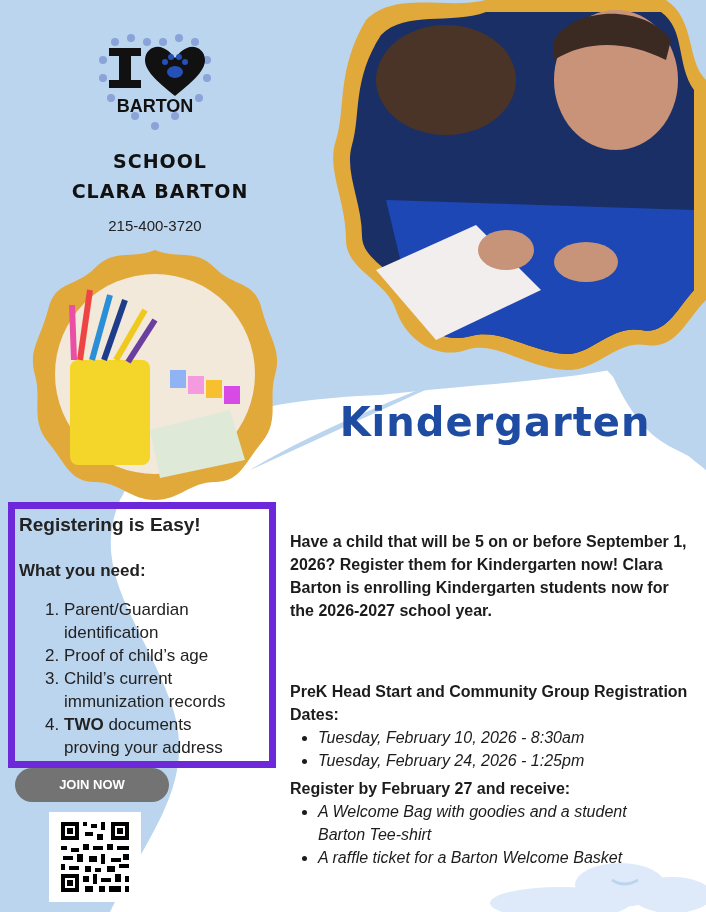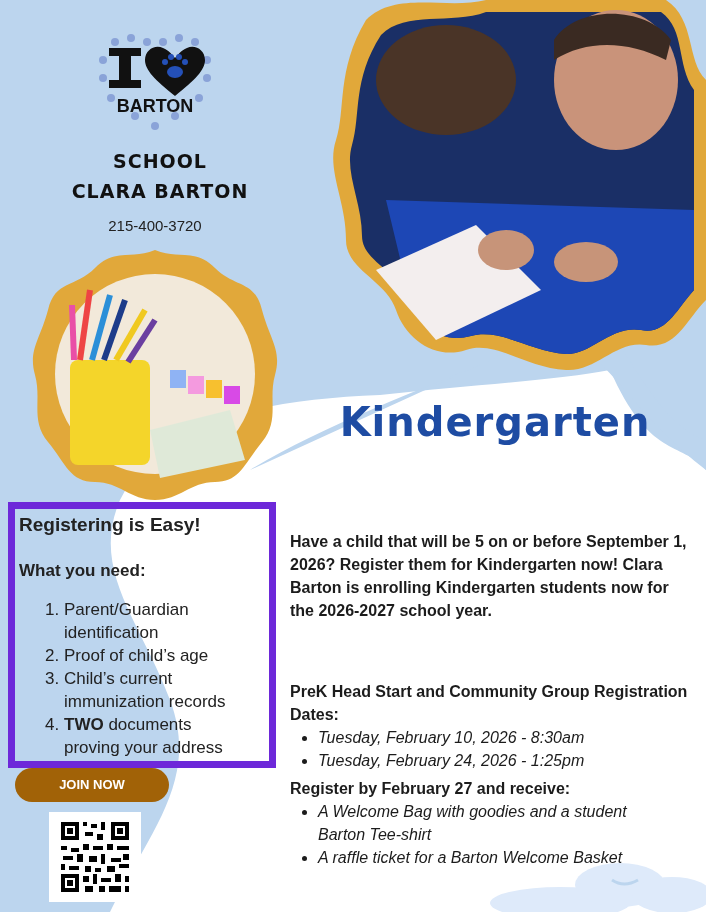--- a/index.html
+++ b/index.html
@@ -11,21 +11,21 @@
   .photo { position:absolute; }
   .title { position:absolute; left:335px; top:400px; width:320px; font-family:"DejaVu Sans", sans-serif; font-weight:bold; color:#1e4ca3; font-size:40px; line-height:44px; letter-spacing:1px; }
   .title .l1 { display:block; text-align:center; }
   .title .l2 { display:block; text-align:right; padding-right:6px; }
   .box { position:absolute; left:8px; top:502px; width:254px; height:252px; border:7px solid #6d28d9; background:transparent; }
   .box-inner { padding:4px 4px 0 4px; color:#222; font-size:17px; line-height:23px; }
   .box h3 { margin:0 0 23px 0; font-size:19px; font-weight:bold; }
   .box h4 { margin:0; font-size:17px; font-weight:bold; }
   .box ol { margin:16px; padding-left:29px; }
   .box ol li { padding-left:0px; }
-  .join { position:absolute; left:15px; top:768px; width:154px; height:34px; background:#a16207; border-radius:17px; color:#fff; font-weight:bold; font-size:13px; text-align:center; line-height:34px; border:none; padding:0; font-family:"Liberation Sans", sans-serif; }
+  .join { position:absolute; left:15px; top:768px; width:154px; height:34px; background:#737373; border-radius:17px; color:#fff; font-weight:bold; font-size:13px; text-align:center; line-height:34px; border:none; padding:0; font-family:"Liberation Sans", sans-serif; }
   .qr { position:absolute; left:49px; top:812px; width:92px; height:90px; background:#fff; }
   .right { position:absolute; left:290px; color:#1c1c1c; font-size:16px; line-height:23px; }
   .intro { top:530px; width:400px; font-weight:bold; }
   .sec2 { top:680px; width:400px; }
   .sec3 { top:777px; width:410px; }
   .right .hd { font-weight:bold; }
   .right ul { margin:0; padding-left:28px; }
   .right ul li { margin:0;font-style:italic; }
 </style>
 </head>

